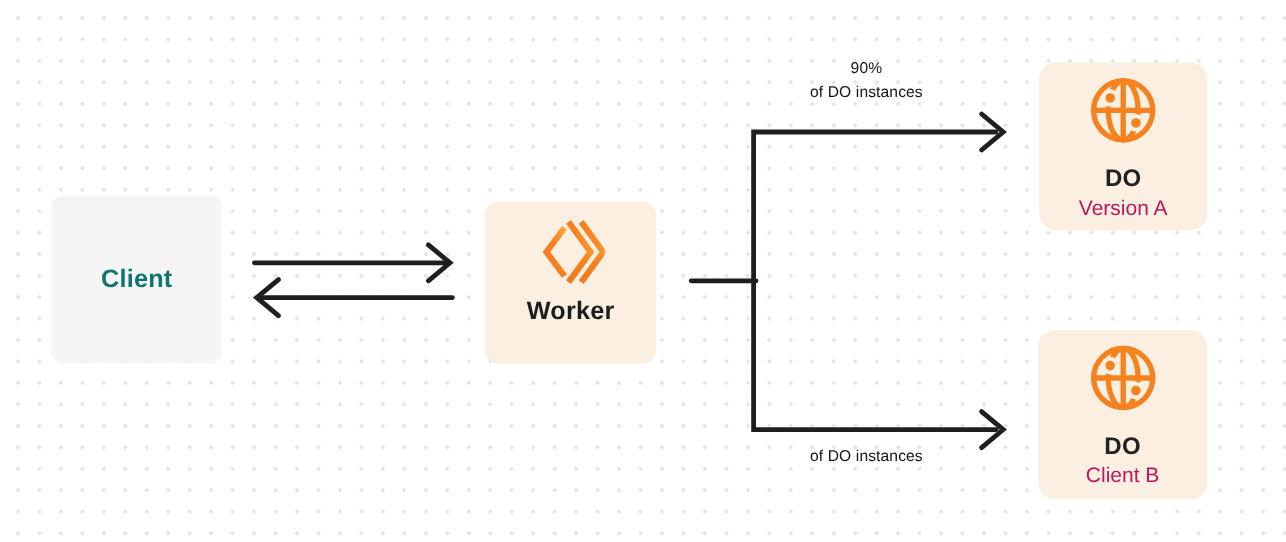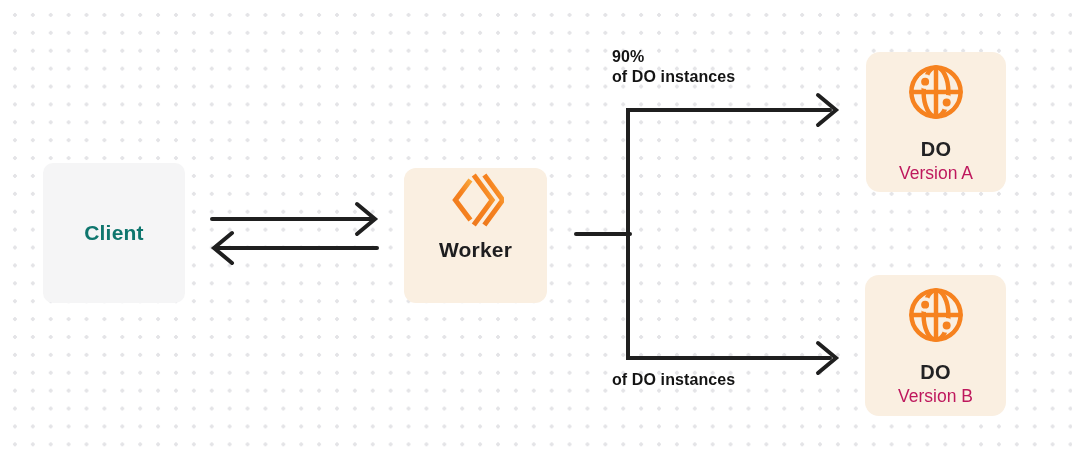--- a/index.html
+++ b/index.html
@@ -42,21 +42,21 @@
     font-weight: 700;
     color: #0f766e;
     letter-spacing: 0.2px;
   }
   .node-worker {
     left: 404px; top: 168px;
     width: 143px; height: 135px;
     background: #faefe1;
     border-radius: 12px;
     justify-content: flex-start;
-    padding-top: 3px;
+    padding-top: 13px;
   }
   .node-worker .node-label {
     font-size: 21px;
     font-weight: 700;
     color: #1d1d1f;
     margin-top: 9px;
     letter-spacing: 0.2px;
   }
   .node-do {
     width: 140px; height: 140px;
@@ -77,23 +77,23 @@
   }
   .node-do .node-subtitle {
     font-size: 17.5px;
     font-weight: 400;
     color: #be185d;
     margin-top: 3px;
   }
   .branch-label {
     position: absolute;
     width: 220px;
-    text-align: left;
-    font-size: 16px;
-    font-weight: 700;
+    text-align: center;
+    font-size: 13px;
+    font-weight: 400;
     color: #141414;
     line-height: 20px;
     letter-spacing: 0.1px;
   }
   .branch-label-top { left: 612px; top: 47px; }
   .branch-label-bottom { left: 612px; top: 370px; }
   .icon-wrap { line-height: 0; }
 </style>
 </head>
 <body>
@@ -184,16 +184,16 @@
           <ellipse cx="32" cy="32" rx="12.8" ry="25.4"></ellipse>
           <path d="M32,6.6 L32,57.4"></path>
         </g>
         <circle cx="20.8" cy="21.3" r="7.6" fill="#faefe1"></circle>
         <circle cx="20.8" cy="21.3" r="4.1" fill="#f6821f"></circle>
         <circle cx="43.0" cy="42.8" r="7.6" fill="#faefe1"></circle>
         <circle cx="43.0" cy="42.8" r="4.1" fill="#f6821f"></circle>
       </svg>
     </span>
     <span class="node-title">DO</span>
-    <span class="node-subtitle">Version B</span>
+    <span class="node-subtitle">Client B</span>
   </div>
 
 </div>
 
 </body></html>

